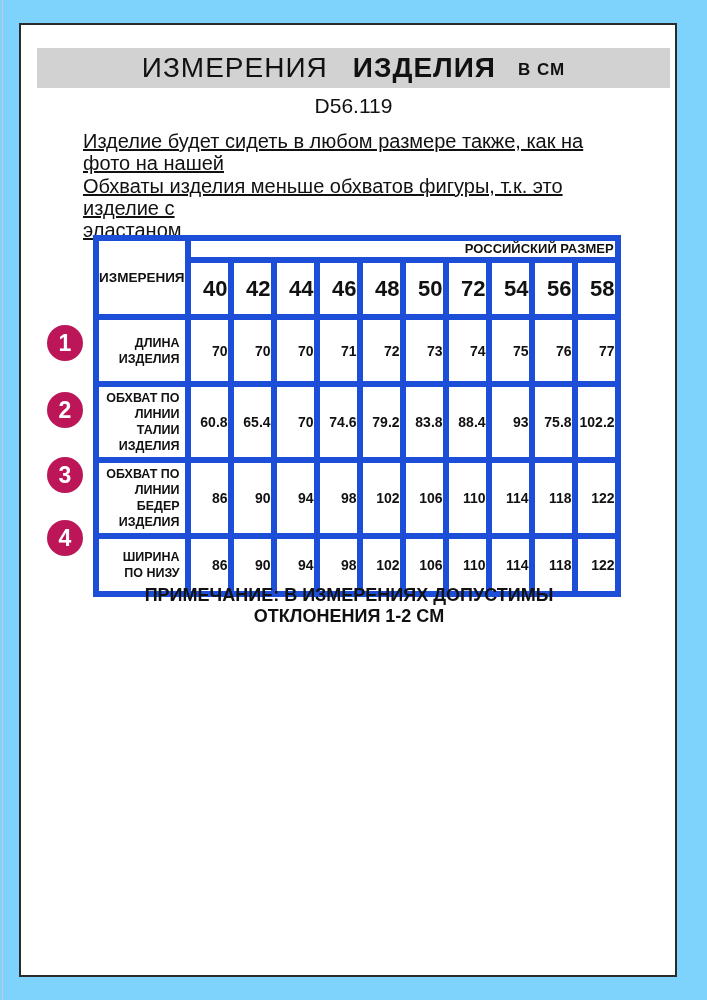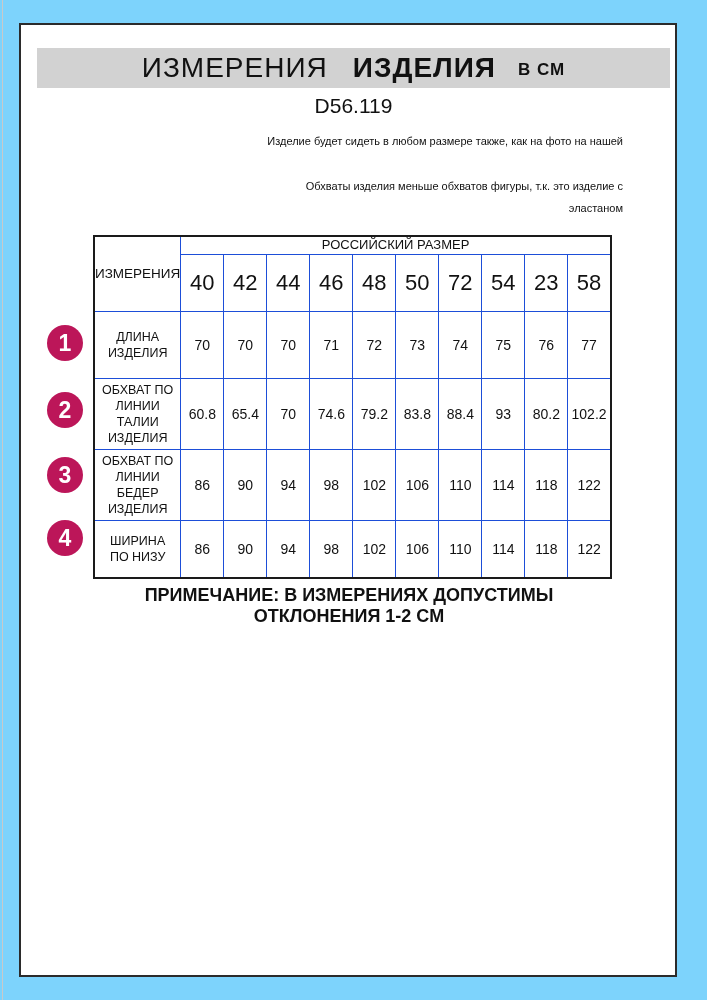--- a/index.html
+++ b/index.html
@@ -32,34 +32,34 @@
   .title-bold { font-size: 28px; font-weight: 700; letter-spacing: 1px; margin-right: 22px; }
   .title-unit { font-size: 17px; font-weight: 700; letter-spacing: 1px; position: relative; top: 2px; }
 
   .article {
     position: absolute; left: 0; top: 94px; width: 707px;
     text-align: center; font-size: 21px; font-weight: 400;
   }
 
   .para {
     position: absolute; left: 83px; width: 540px;
-    text-align: right; font-size: 11px; line-height: 22px; font-weight: 400;
+    text-align: left; font-size: 20px; line-height: 22px; font-weight: 400; text-decoration: underline;
   }
   .para-1 { top: 130px; }
   .para-2 { top: 175px; }
 
   table.size-table {
     position: absolute; left: 93px; top: 235px;
     border-collapse: collapse; table-layout: fixed;
     border: 2px solid #1a1a1a;
   }
   .size-table td, .size-table th {
-    border: 1px solid #1d4ed8;
-    text-align: center; vertical-align: middle;
-    font-weight: 400; background: #ffffff;
+    border: 6px solid #1d4ed8;
+    text-align: right; vertical-align: middle;
+    font-weight: 700; background: #ffffff;
   }
   .col-label { width: 86px; }
   .col-size  { width: 43px; }
 
   tr.group-row    { height: 18px; }
   tr.sizes-row    { height: 57px; }
   tr.data-row-1   { height: 67px; }
   tr.data-row-2   { height: 66px; }
   tr.data-row-3   { height: 64px; }
   tr.data-row-4   { height: 58px; }
@@ -132,21 +132,21 @@
       </tr>
       <tr class="sizes-row">
         <td class="size-header">40</td>
         <td class="size-header">42</td>
         <td class="size-header">44</td>
         <td class="size-header">46</td>
         <td class="size-header">48</td>
         <td class="size-header">50</td>
         <td class="size-header">72</td>
         <td class="size-header">54</td>
-        <td class="size-header">23</td>
+        <td class="size-header">56</td>
         <td class="size-header">58</td>
       </tr>
       <tr class="data-row-1">
         <td class="row-label">ДЛИНА ИЗДЕЛИЯ</td>
         <td class="cell-value">70</td>
         <td class="cell-value">70</td>
         <td class="cell-value">70</td>
         <td class="cell-value">71</td>
         <td class="cell-value">72</td>
         <td class="cell-value">73</td>
@@ -158,21 +158,21 @@
       <tr class="data-row-2">
         <td class="row-label">ОБХВАТ ПО ЛИНИИ ТАЛИИ ИЗДЕЛИЯ</td>
         <td class="cell-value">60.8</td>
         <td class="cell-value">65.4</td>
         <td class="cell-value">70</td>
         <td class="cell-value">74.6</td>
         <td class="cell-value">79.2</td>
         <td class="cell-value">83.8</td>
         <td class="cell-value">88.4</td>
         <td class="cell-value">93</td>
-        <td class="cell-value">80.2</td>
+        <td class="cell-value">75.8</td>
         <td class="cell-value">102.2</td>
       </tr>
       <tr class="data-row-3">
         <td class="row-label">ОБХВАТ ПО ЛИНИИ БЕДЕР ИЗДЕЛИЯ</td>
         <td class="cell-value">86</td>
         <td class="cell-value">90</td>
         <td class="cell-value">94</td>
         <td class="cell-value">98</td>
         <td class="cell-value">102</td>
         <td class="cell-value">106</td>

